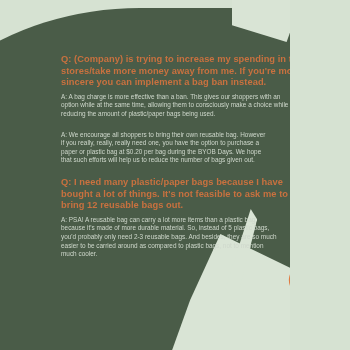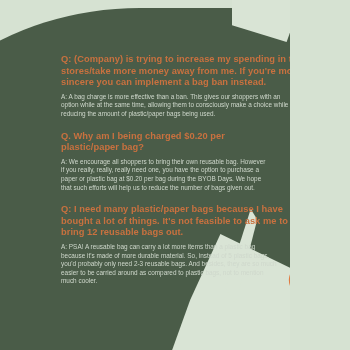--- a/index.html
+++ b/index.html
@@ -216,21 +216,20 @@
   <div class="wedge-stem"></div>
 
   <div class="content">
 
     <div class="qa-block q1">
       <p class="question">Q: (Company) is trying to increase my spending in the stores/take more money away from me. If you're more sincere you can implement a bag ban instead.</p>
       <p class="answer">A: A bag charge is more effective than a ban. This gives our shoppers with an option while at the same time, allowing them to consciously make a choice while reducing the amount of plastic/paper bags being used.</p>
     </div>
 
     <div class="qa-block q2">
-      <p class="question">Q. Why am I being charged $0.20 per plastic/paper bag?</p>
       <p class="answer">A: We encourage all shoppers to bring their own reusable bag. However if you really, really, really need one, you have the option to purchase a paper or plastic bag at $0.20 per bag during the BYOB Days. We hope that such efforts will help us to reduce the number of bags given out.</p>
     </div>
 
     <div class="qa-block q3">
       <p class="question">Q: I need many plastic/paper bags because I have bought a lot of things. It's not feasible to ask me to bring 12 reusable bags out.</p>
       <p class="answer">A: PSA! A reusable bag can carry a lot more items than a plastic bag because it's made of more durable material. So, instead of 5 plastic bags, you'd probably only need 2-3 reusable bags. And besides, they are so much easier to be carried around as compared to plastic bags, not to mention much cooler.</p>
     </div>
 
   </div>
 

